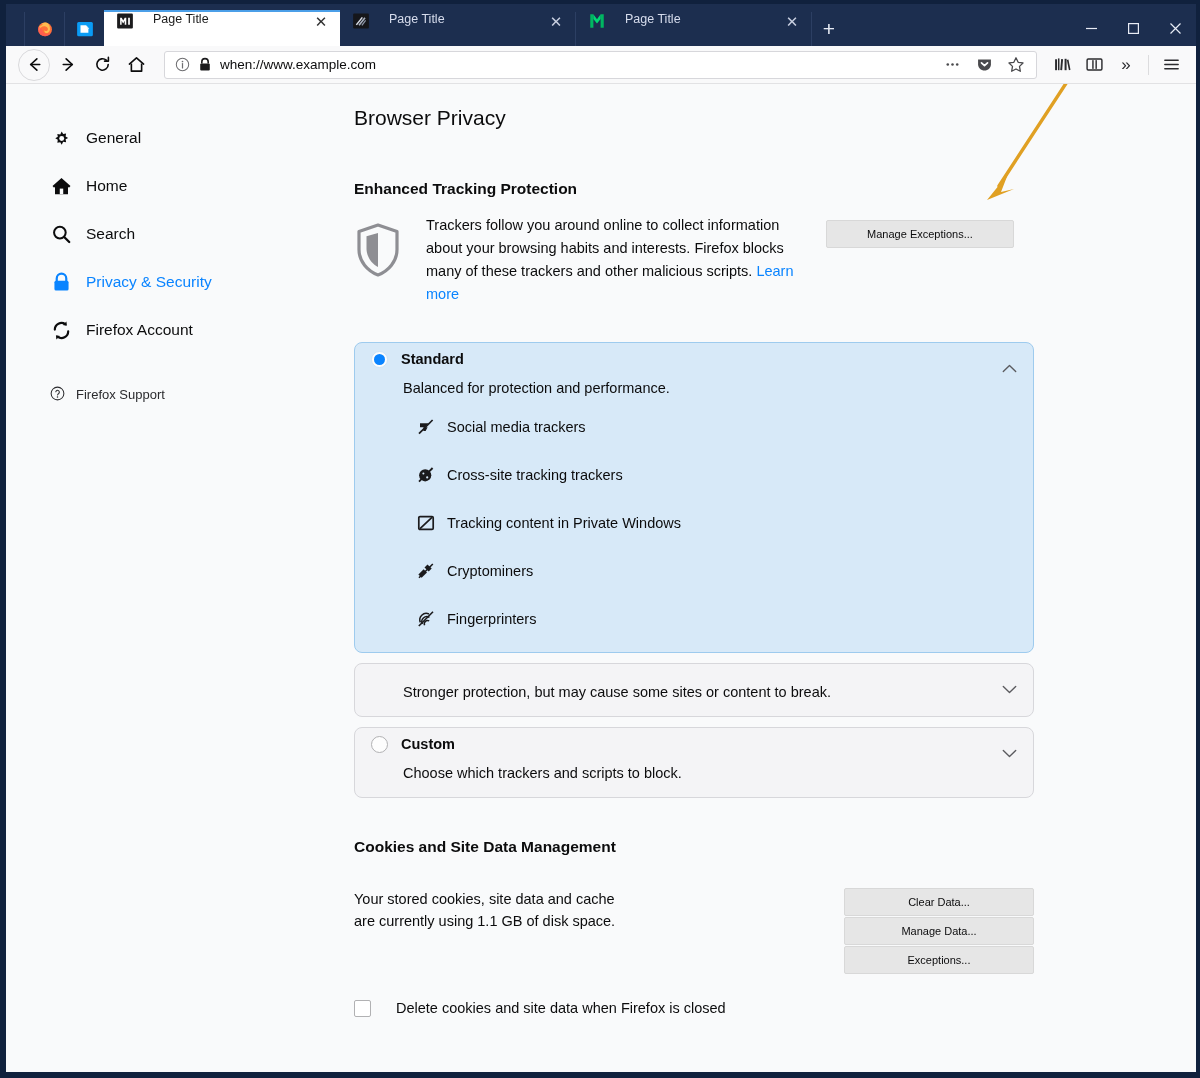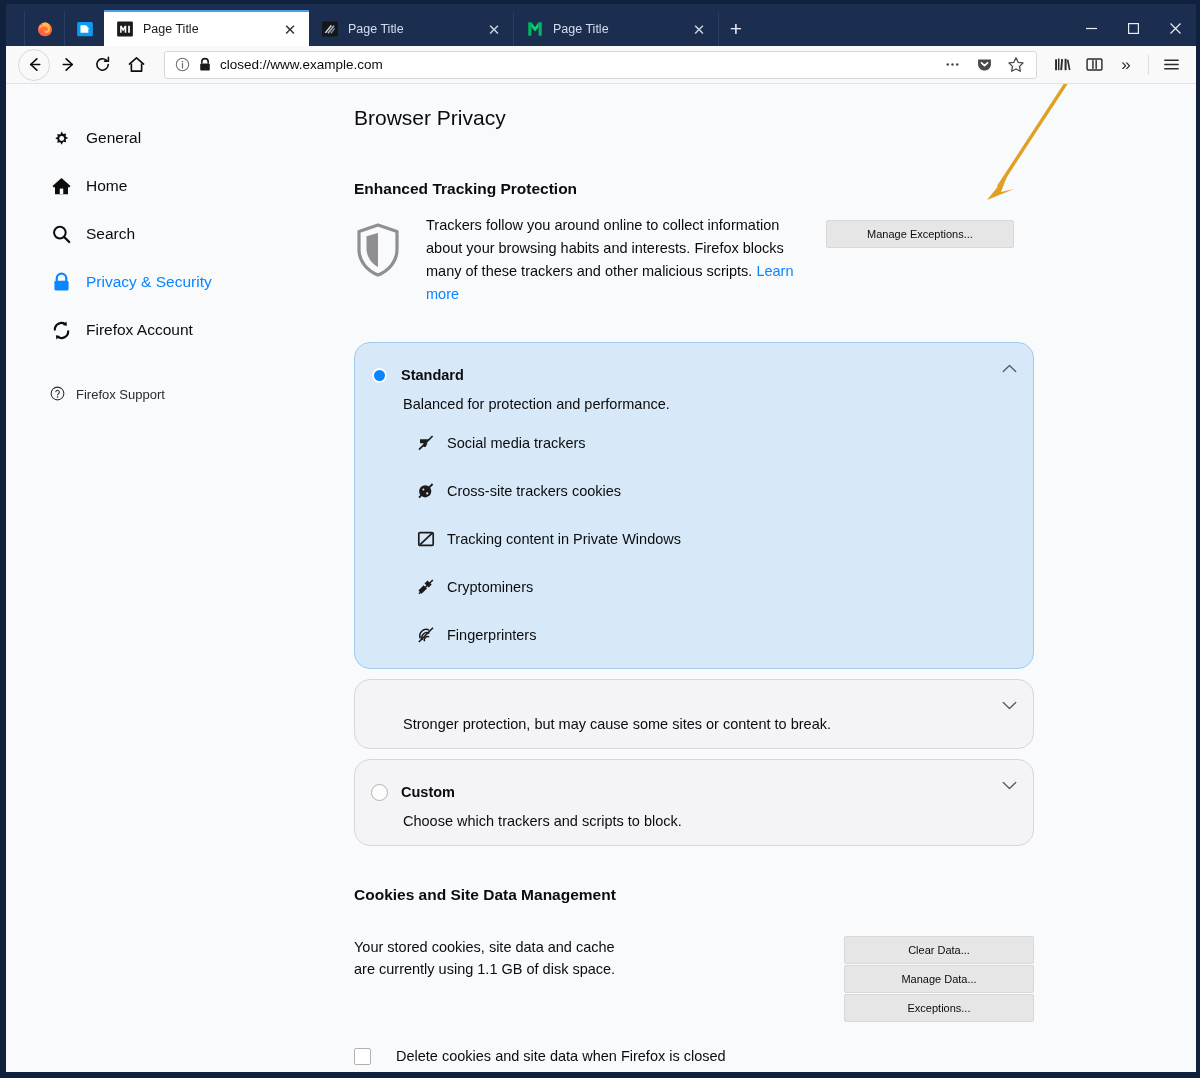--- a/index.html
+++ b/index.html
@@ -38,24 +38,24 @@
     width: 40px; height: 34px;
     display: flex; align-items: center; justify-content: center;
     border-left: 1px solid #2c3f63;
   }
   .pinned-tab:last-of-type { border-right: 1px solid #2c3f63; }
 
   .fav { width: 18px; height: 18px; flex: 0 0 18px; display:block; }
 
   .tab {
     height: 34px;
-    width: 205px;
-    display: flex;
-    align-items: center;
-    gap: 9px;
+    width: 236px;
+    display: flex;
+    align-items: flex-start;
+    gap: 19px;
     padding: 0 10px 0 12px;
     color: #d7dded;
     font-size: 12.5px;
     border-right: 1px solid #2c3f63;
     position: relative;
   }
   .tab.active {
     background: #ffffff;
     color: #1a1a1a;
     height: 36px;
@@ -204,23 +204,23 @@
     border-radius: 2px;
     min-width: 188px;
     text-align: center;
   }
   .etp-btn-col { margin-left: auto; padding-right: 182px; padding-top: 6px; }
 
   
   .cards { margin-top: 36px; width: 680px; }
   .card {
     border: 1px solid #d7d7db;
-    border-radius: 16px;
+    border-radius: 8px;
     background: #f4f4f6;
-    padding: 24px 16px 16px 16px;
+    padding: 8px 16px 16px 16px;
     position: relative;
     margin-bottom: 10px;
   }
   .card.selected {
     background: #d7e9f8;
     border-color: #9ecbee;
   }
   .card-head {
     display: flex;
     align-items: center;
@@ -411,21 +411,21 @@
           <circle cx="8" cy="4.8" r=".9" fill="#6d6d70"></circle>
           <path d="M8 7v4.6" stroke="#6d6d70" stroke-width="1.3" stroke-linecap="round"></path>
         </svg>
       </span>
       <span class="url-icon">
         <svg width="14" height="15" viewBox="0 0 14 16">
           <path d="M3.6 7V5.1a3.4 3.4 0 016.8 0V7" fill="none" stroke="#1b1b1d" stroke-width="1.7"></path>
           <rect x="1.9" y="6.8" width="10.2" height="7.5" rx="1.1" fill="#1b1b1d"></rect>
         </svg>
       </span>
-      <span class="url-text" title="Search or enter address">closed://www.example.com</span>
+      <span class="url-text" title="Search or enter address">when://www.example.com</span>
       <span class="tb-icon" style="width:24px">
         <svg width="17" height="17" viewBox="0 0 18 18">
           <circle cx="4" cy="9" r="1.35" fill="#4a4a4d"></circle>
           <circle cx="9" cy="9" r="1.35" fill="#4a4a4d"></circle>
           <circle cx="14" cy="9" r="1.35" fill="#4a4a4d"></circle>
         </svg>
       </span>
       <span class="tb-icon" style="width:24px">
         <svg width="17" height="17" viewBox="0 0 18 18">
           <path d="M2.2 3.6h13.6v5.1c0 3.8-3 6.7-6.8 6.7S2.2 12.5 2.2 8.7z" fill="#4a4a4d"></path>
@@ -586,21 +586,21 @@
             </div>
             <div class="prot-item">
               <span class="prot-icon">
                 <svg width="18" height="18" viewBox="0 0 18 18">
                   <circle cx="8.2" cy="9.3" r="6.1" fill="#1b1b1d"></circle>
                   <circle cx="6.4" cy="7.4" r="1" fill="#d7e9f8"></circle>
                   <circle cx="10.2" cy="11.4" r="1.1" fill="#d7e9f8"></circle>
                   <path d="M2 15.6L15.6 2" stroke="#1b1b1d" stroke-width="1.8"></path>
                 </svg>
               </span>
-              <span>Cross-site trackers cookies</span>
+              <span>Cross-site tracking trackers</span>
             </div>
             <div class="prot-item">
               <span class="prot-icon">
                 <svg width="18" height="18" viewBox="0 0 18 18">
                   <rect x="1.8" y="2.6" width="14.4" height="12.8" rx="1.2" fill="none" stroke="#1b1b1d" stroke-width="1.7"></rect>
                   <path d="M3 14.6L15 3.4" stroke="#1b1b1d" stroke-width="1.7"></path>
                 </svg>
               </span>
               <span>Tracking content in Private Windows</span>
             </div>

